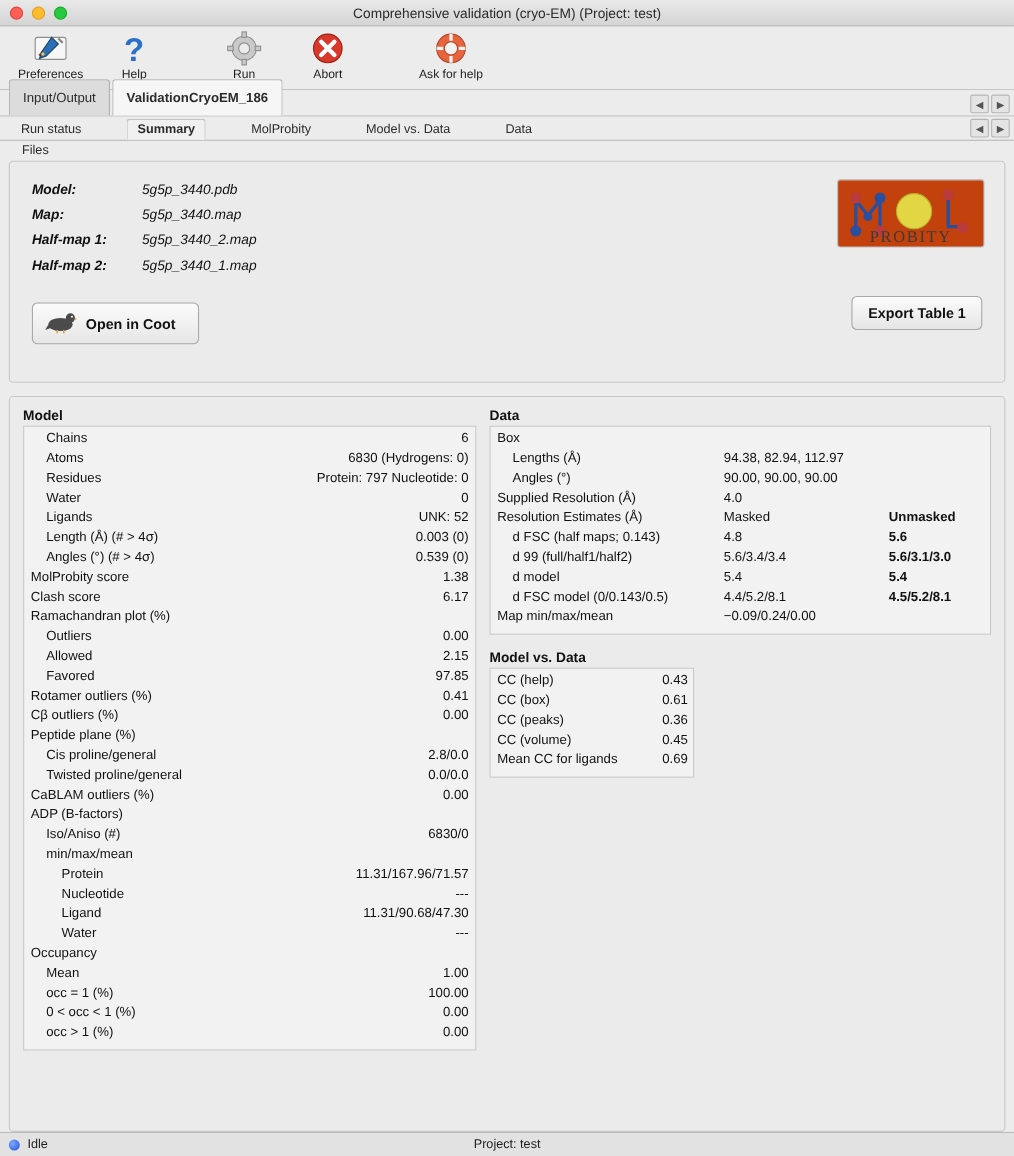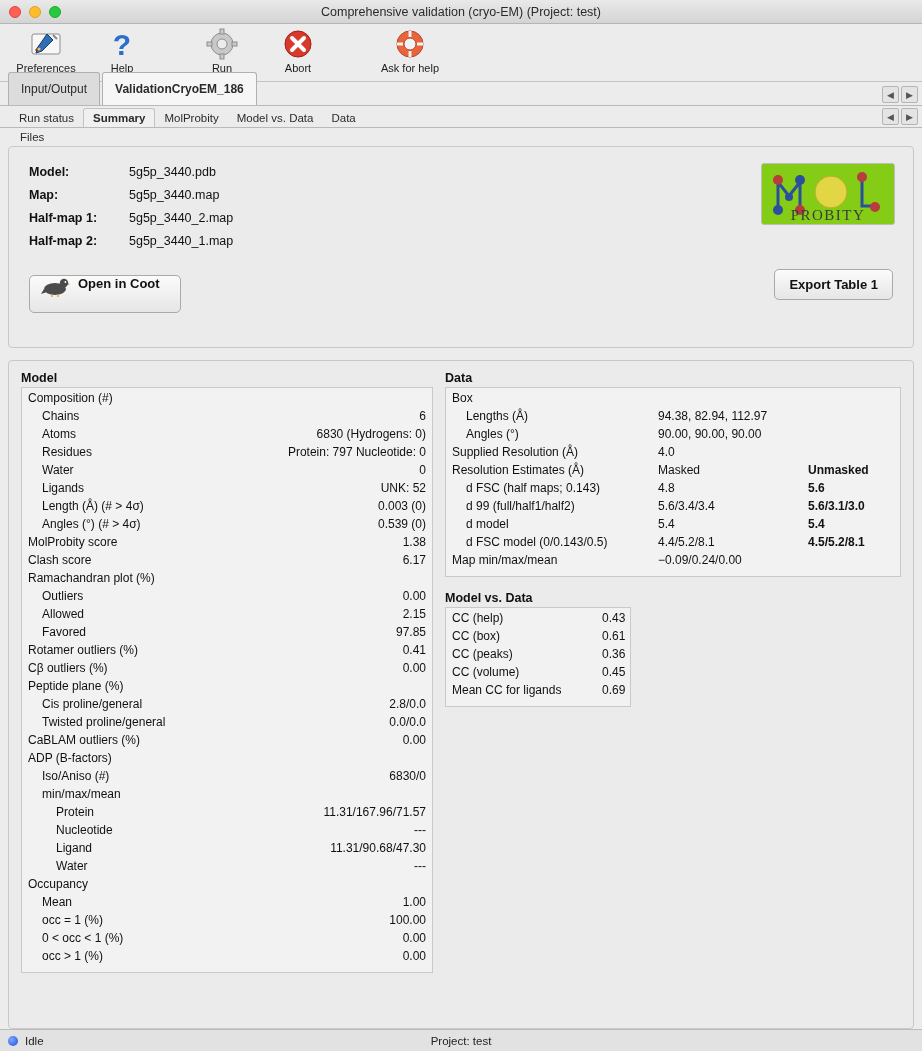--- a/index.html
+++ b/index.html
@@ -96,20 +96,21 @@
 
   
   .tabbar-inner {
     height: 22px;
     background: #ececec;
     border-bottom: 1px solid #b9b9b9;
     display: flex; align-items: flex-end;
     padding-left: 10px;
     position: relative;
     flex: 0 0 auto;
+    gap: 32px;
   }
   .tab2 {
     height: 19px; padding: 0 9px;
     display: flex; align-items: center;
     font-size: 11.5px;
     color: #2b2b2b;
     border-radius: 3px 3px 0 0;
   }
   .tab2.active { font-weight: bold; background: #f0f0f0; border: 1px solid #c3c3c3; border-bottom: none; }
 
@@ -135,44 +136,44 @@
     border: 1px solid #c8c8c8;
     border-radius: 4px;
   }
 
   .filespanel {
     height: 202px;
     position: relative;
     flex: 0 0 auto;
     padding: 18px 20px;
   }
-  .fileline { display: flex; margin-bottom: 9px; }
+  .fileline { display: flex; margin-bottom: 9px; font-style: italic; }
   .fileline .k { width: 100px; font-weight: bold; font-size: 12.5px; color: #111; }
   .fileline .v { font-size: 12.5px; color: #111; }
 
   .coot-btn {
     position: absolute; left: 20px; top: 128px;
     width: 152px; height: 38px;
     background: linear-gradient(to bottom,#fbfbfb,#e6e6e6);
     border: 1px solid #a9a9a9; border-radius: 5px;
-    display: flex; align-items: flex-start; gap: 8px;
+    display: flex; align-items: center; gap: 8px;
     padding-left: 10px;
     font-size: 13px; font-weight: bold; color: #111;
   }
   .export-btn {
     position: absolute; right: 20px; top: 122px;
     padding: 7px 14px;
     background: linear-gradient(to bottom,#fbfbfb,#e6e6e6);
     border: 1px solid #a9a9a9; border-radius: 5px;
     font-size: 13px; font-weight: bold; color: #111;
   }
   .molprobity-logo {
     position: absolute; right: 18px; top: 16px;
     width: 134px; height: 62px;
-    background: #84cc16;
+    background: #c2410c;
     border: 1px solid #bdbdbd;
     border-radius: 3px;
   }
 
   .gap { height: 12px; flex: 0 0 auto; }
 
   .statspanel {
     flex: 1 1 auto;
     display: flex;
     padding: 10px 12px 12px 12px;
@@ -398,24 +399,20 @@
       </div>
     </div>
 
     <div class="gap"></div>
 
     <div class="statspanel">
 
       <div class="col-left">
         <div class="secthead">Model</div>
         <div class="box">
-          <div class="row ind0">
-              <span class="lab">Composition (#)</span>
-              <span class="val"></span>
-            </div>
           <div class="row ind1">
               <span class="lab">Chains</span>
               <span class="val">6</span>
             </div>
           <div class="row ind1">
               <span class="lab">Atoms</span>
               <span class="val">6830 (Hydrogens: 0)</span>
             </div>
           <div class="row ind1">
               <span class="lab">Residues</span>

